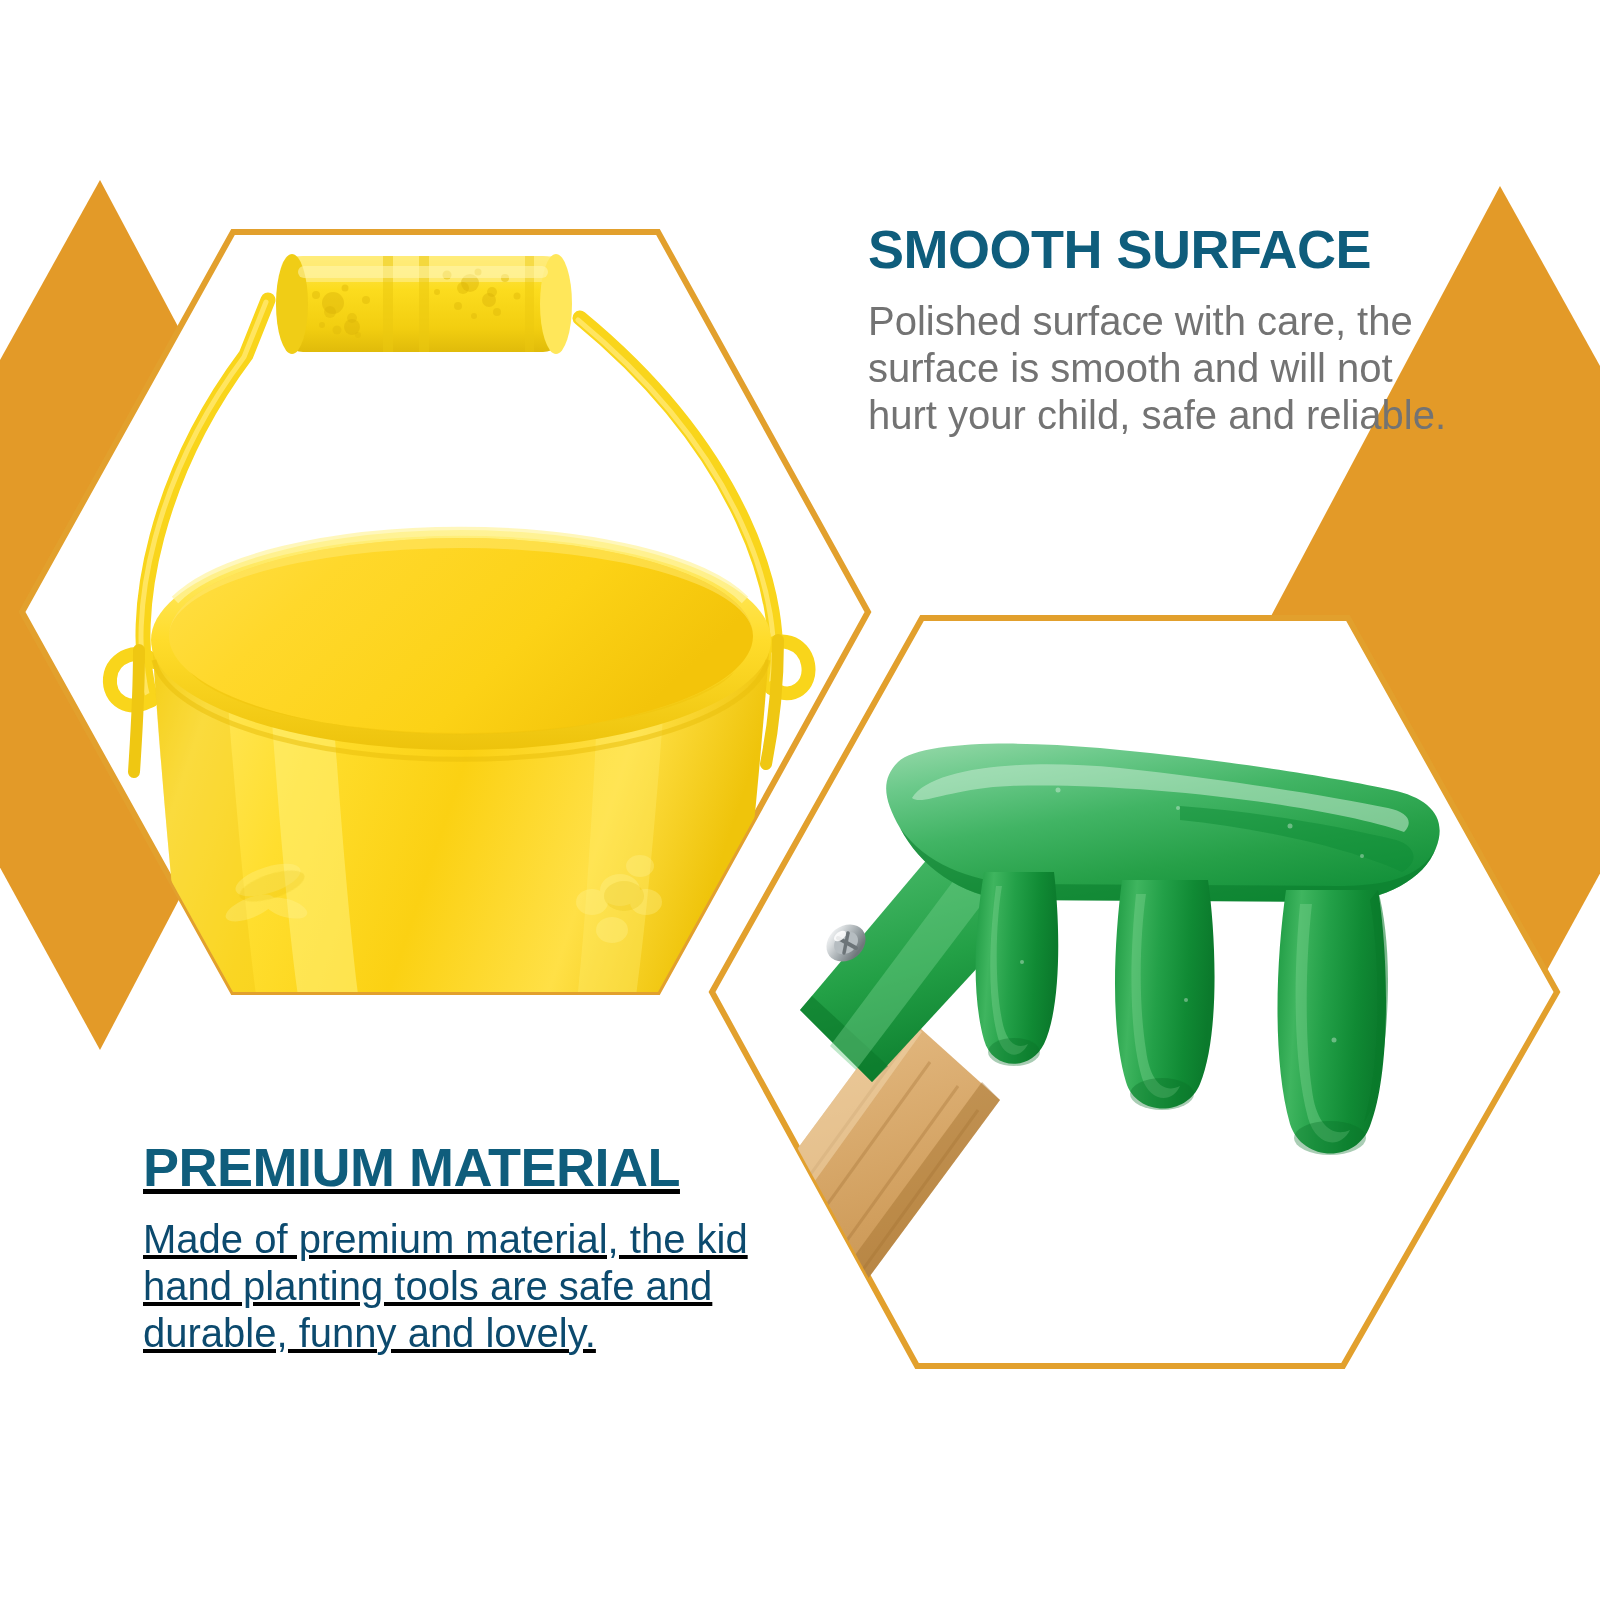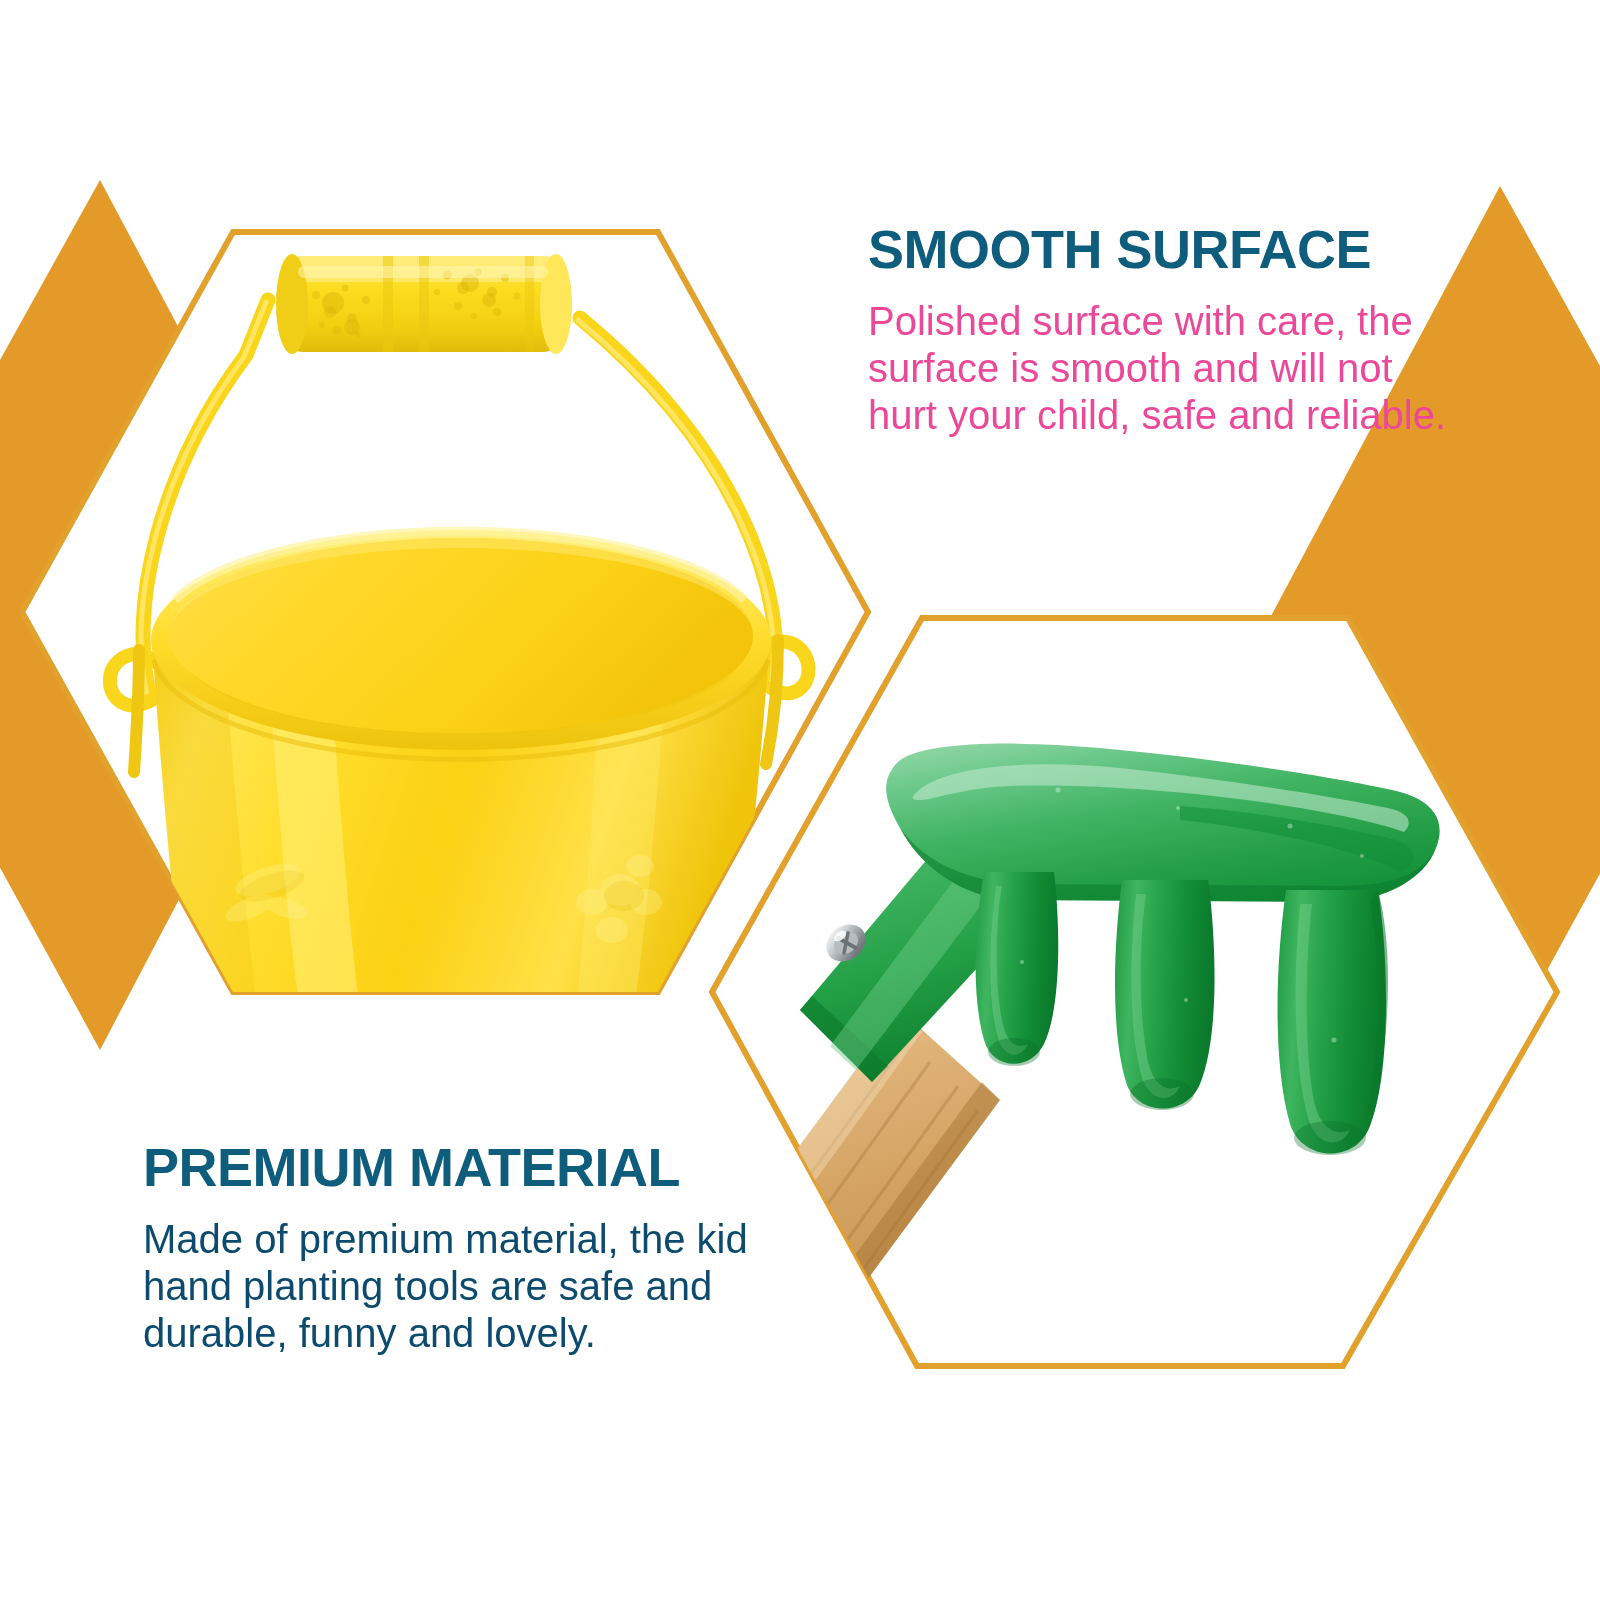--- a/index.html
+++ b/index.html
@@ -14,23 +14,23 @@
     font-weight:700;letter-spacing:-0.5px;line-height:1.0;
     white-space:nowrap;margin:0;padding:0;
   }
   .body{
     font-family:"Liberation Sans","DejaVu Sans",sans-serif;
     font-weight:400;margin:0;padding:0;
   }
 
   #block-smooth{left:868px;top:222px;width:620px;}
   #block-smooth .heading{font-size:54px;color:#0F5D7C;}
-  #block-smooth .body{font-size:40px;color:#ec4899;line-height:1.17;margin-top:22px;width:600px;}
-
-  #block-premium{left:143px;top:1140px;width:660px;}
+  #block-smooth .body{font-size:40px;color:#737373;line-height:1.17;margin-top:22px;width:600px;}
+
+  #block-premium{left:143px;top:1140px;width:660px;text-decoration:underline;}
   #block-premium .heading{font-size:54px;color:#0F5D7C;}
   #block-premium .body{font-size:40px;color:#0c4a6e;line-height:1.17;margin-top:22px;width:620px;}
 </style>
 </head>
 <body>
 
 <div id="stage">
 
   <svg id="art" viewBox="0 0 1600 1600">
     <defs>

